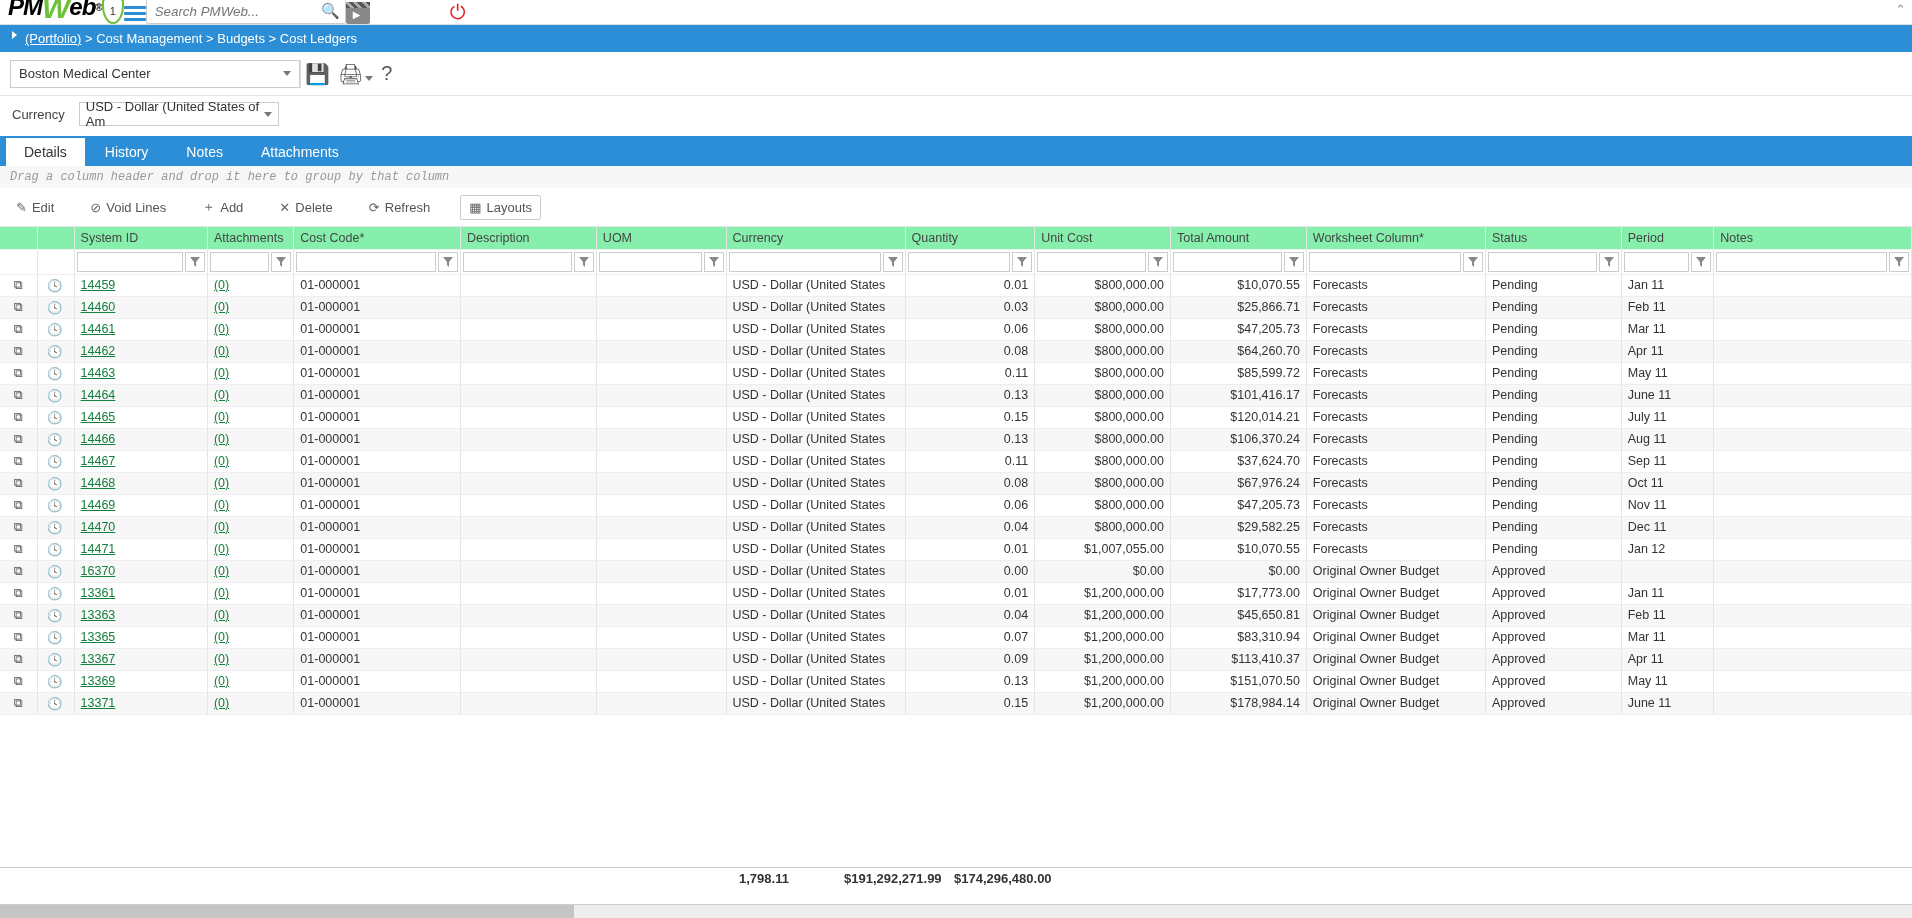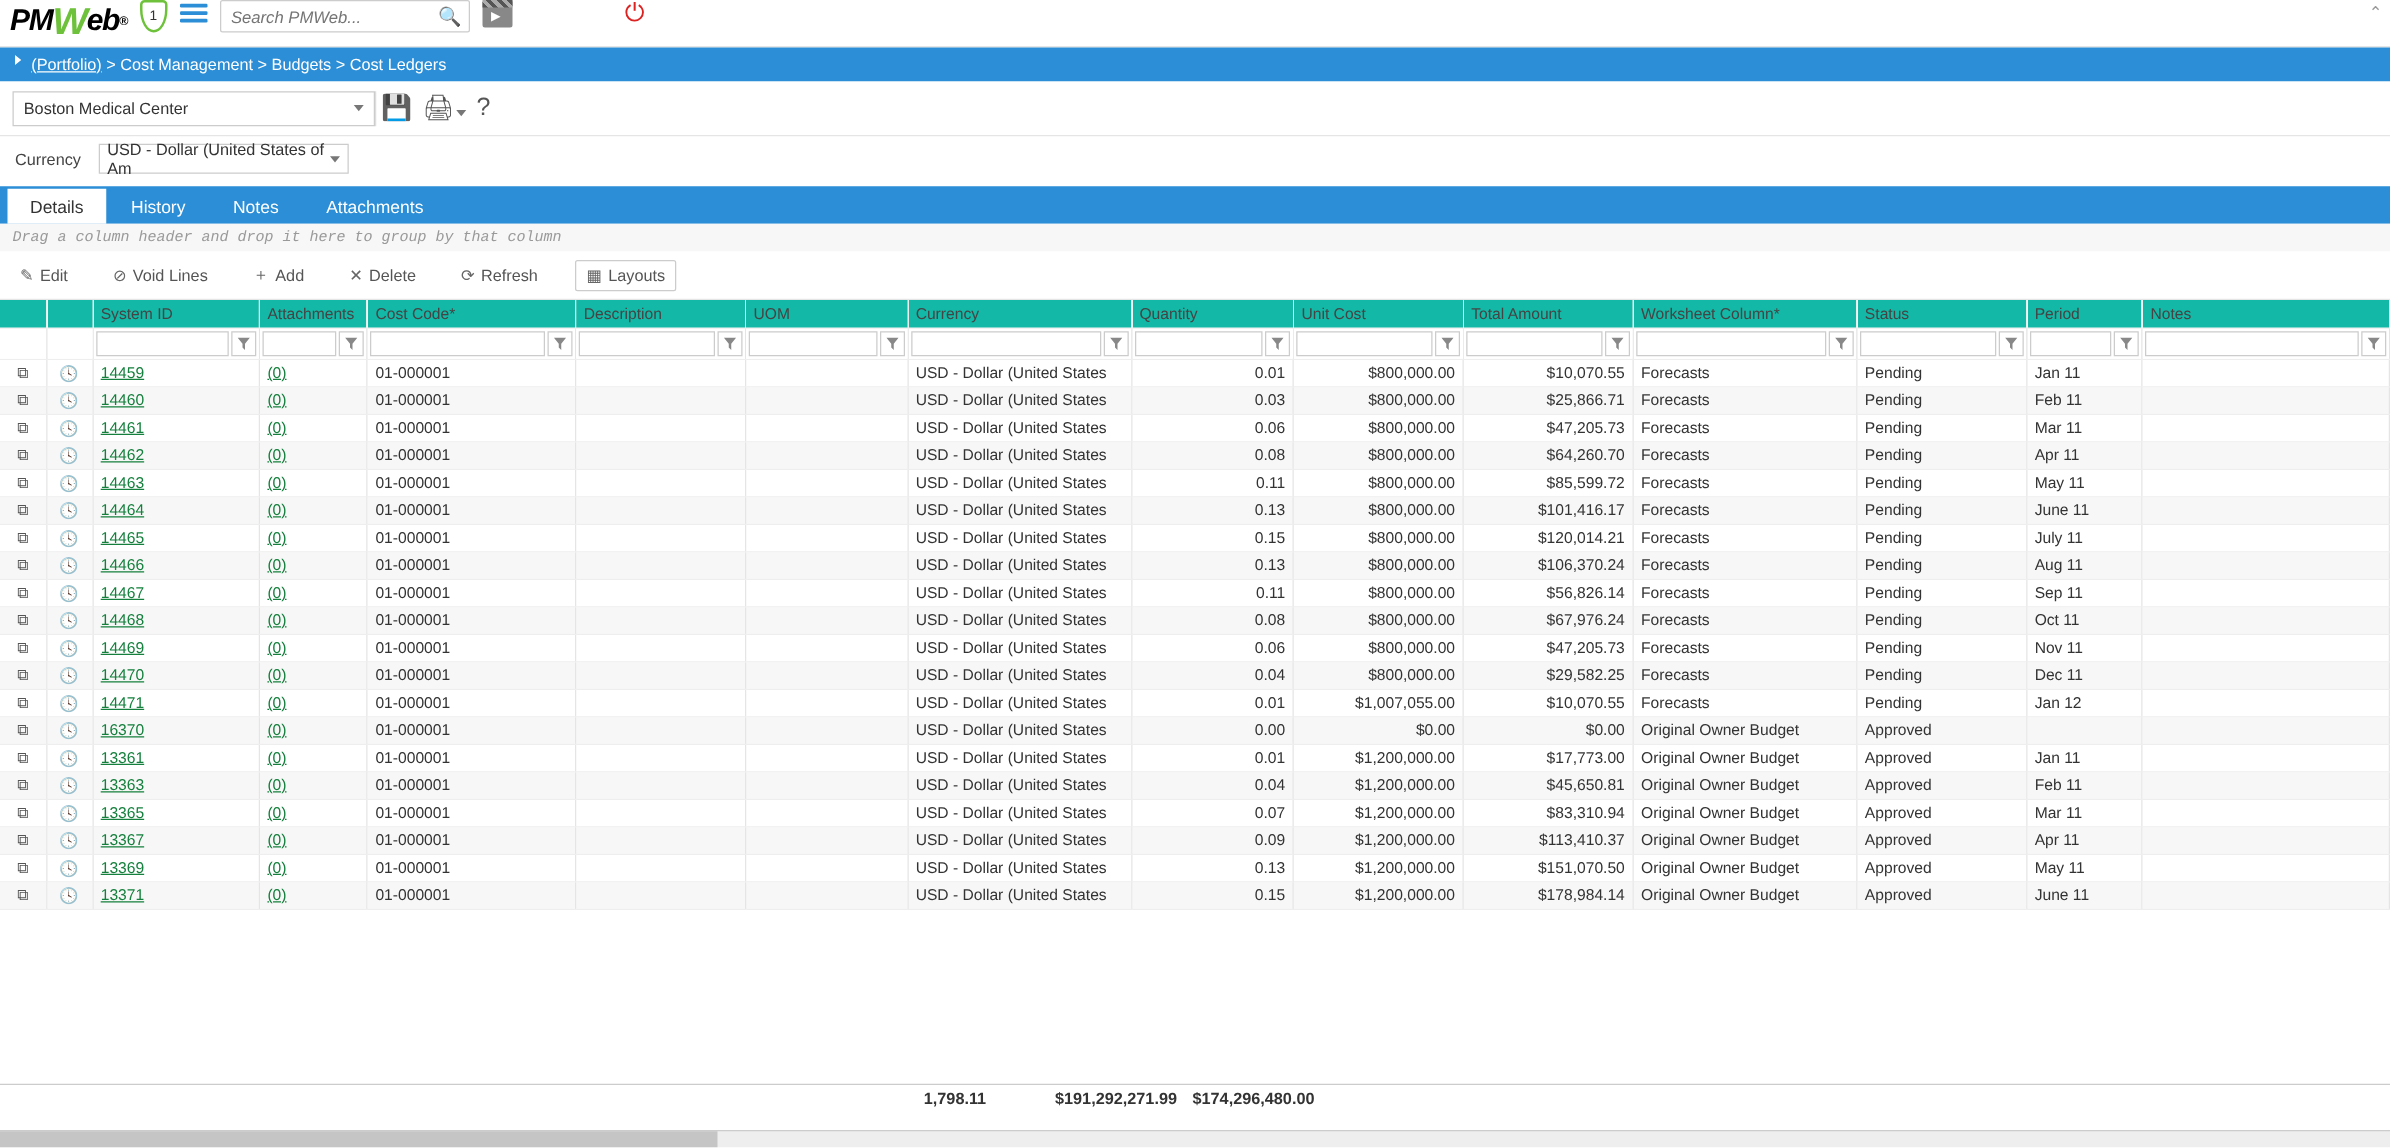--- a/index.html
+++ b/index.html
@@ -1,19 +1,19 @@
 <!DOCTYPE html>
 <html><head>
 <meta charset="utf-8">
 <style>
   * { box-sizing: border-box; margin: 0; padding: 0; }
   html, body { height: 100%; font-family: "Segoe UI", Arial, sans-serif; font-size: 13px; color: #333; background: #fff; overflow: hidden; }
   .app { display: flex; flex-direction: column; height: 100vh; }
   
-  .topbar { display: flex; align-items: flex-start; height: 38px; background: #fff; border-bottom: 1px solid #ddd; padding: 0 8px; gap: 10px; }
+  .topbar { display: flex; align-items: flex-end; height: 25px; background: #fff; border-bottom: 1px solid #ddd; padding: 0 8px; }
   .logo { font-weight: bold; font-size: 24px; font-style: italic; letter-spacing: -1px; color: #000; display:flex; align-items:center;}
   .logo .w { color: #6ec23b; font-size: 30px; transform: translateY(1px); }
   .logo .eb { color:#000; }
   .logo sup { font-size:10px; font-style: normal; }
   .shield { width:22px; height:26px; border: 2px solid #6ec23b; border-radius: 4px 4px 12px 12px / 4px 4px 20px 20px; display:flex; align-items:center; justify-content:center; font-size:11px; color:#333; position:relative;}
   .hamburger { width:22px; cursor:pointer;}
   .hamburger div { height:3px; background:#2b8ed6; margin:3px 0; border-radius:1px;}
   .search-wrap { position:relative; width:200px;}
   .search-wrap input { width:100%; height:26px; padding: 2px 26px 2px 8px; border:1px solid #ccc; border-radius:2px; font-style:italic; color:#888;}
   .search-wrap .mag { position:absolute; right:6px; top:4px; color:#888; font-size:15px;}
@@ -42,21 +42,21 @@
   .group-hint { font-style:italic; color:#999; background:#f7f7f7; padding:4px 10px; font-size:12px;font-family:Liberation Mono, monospace;}
   
   .actionbar { display:flex; align-items:center; gap:24px; padding:6px 10px; border-bottom:1px solid #e5e5e5;}
   .ab-btn { display:flex; align-items:center; gap:5px; color:#555; cursor:pointer; padding:4px 6px; font-size:13px;}
   .ab-btn.boxed { border:1px solid #ccc; border-radius:2px; padding:4px 8px;}
   .ab-btn svg, .ab-btn .ic { color:#666;}
   
   .grid-wrap { flex:1; overflow:auto;}
   table.grid { border-collapse:collapse; width:100%; table-layout:fixed; font-size:12.5px;}
   .grid th, .grid td { border-right:1px solid #e5e5e5; border-bottom:1px solid #eee; padding:3px 6px; height:22px; overflow:hidden; white-space:nowrap; text-overflow:ellipsis;}
-  .grid thead th { background:#14b8a6; font-weight:normal; color:#444; text-align:left; position:sticky; top:0;}
+  .grid thead th { background:#86efac; font-weight:normal; color:#444; text-align:left; position:sticky; top:0;}
   .grid thead tr.filter-row th { background:#fff; padding:2px;}
   .filter-cell { display:flex; align-items:center; gap:2px;}
   .filter-cell input { flex:1; min-width:0; height:20px; border:1px solid #ccc; padding:0 4px;}
   .filter-fn { width:20px; height:20px; border:1px solid #ccc; display:flex; align-items:center; justify-content:center; color:#888; cursor:pointer;}
   .row-alt { background:#f7f7f7;}
   .row-ic { width:18px; text-align:center; color:#555;}
   .lnk { color:#15803d; text-decoration:underline; cursor:pointer;}
   .num { text-align:right;}
   
   .totals { border-top:1px solid #ccc; display:flex; font-weight:bold; font-size:13px; padding:3px 0 18px; position:relative;}
@@ -469,21 +469,21 @@
             <td class="row-ic">⧉</td>
             <td class="row-ic">🕓</td>
             <td><span class="lnk">14467</span></td>
             <td><span class="lnk">(0)</span></td>
             <td>01-000001</td>
             <td></td>
             <td></td>
             <td>USD - Dollar (United States</td>
             <td class="num">0.11</td>
             <td class="num">$800,000.00</td>
-            <td class="num">$56,826.14</td>
+            <td class="num">$37,624.70</td>
             <td>Forecasts</td>
             <td>Pending</td>
             <td>Sep 11</td>
             <td></td>
           </tr>
           <tr class="row-alt">
             <td class="row-ic">⧉</td>
             <td class="row-ic">🕓</td>
             <td><span class="lnk">14468</span></td>
             <td><span class="lnk">(0)</span></td>

